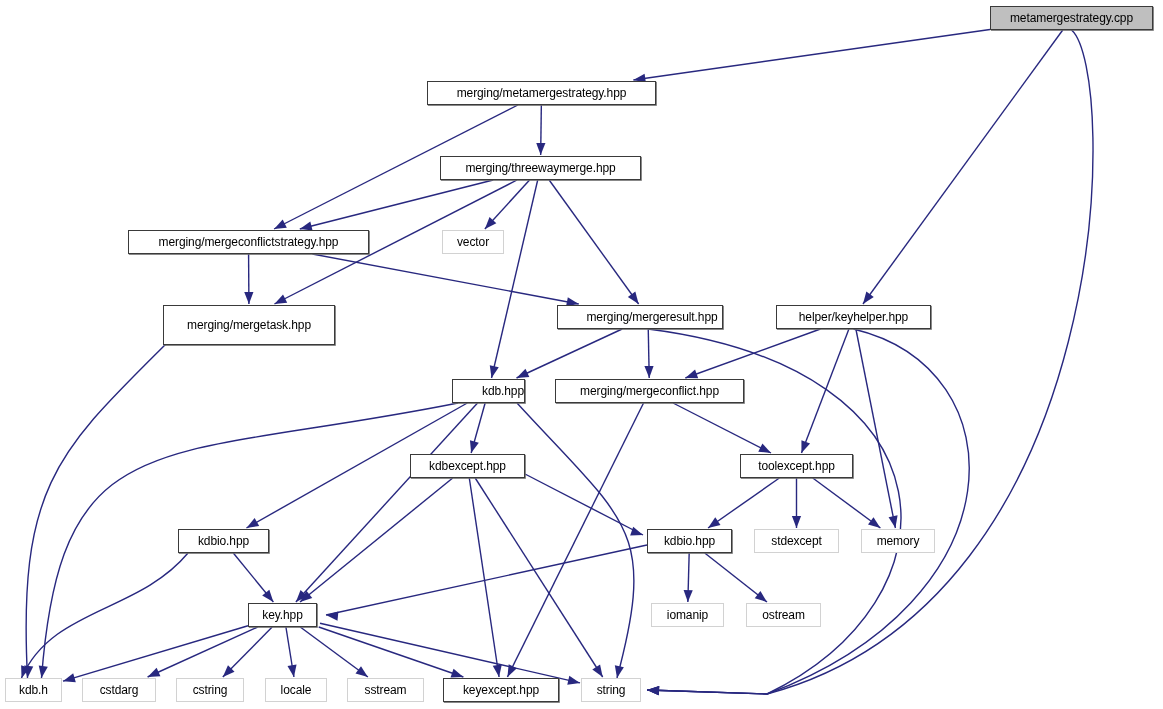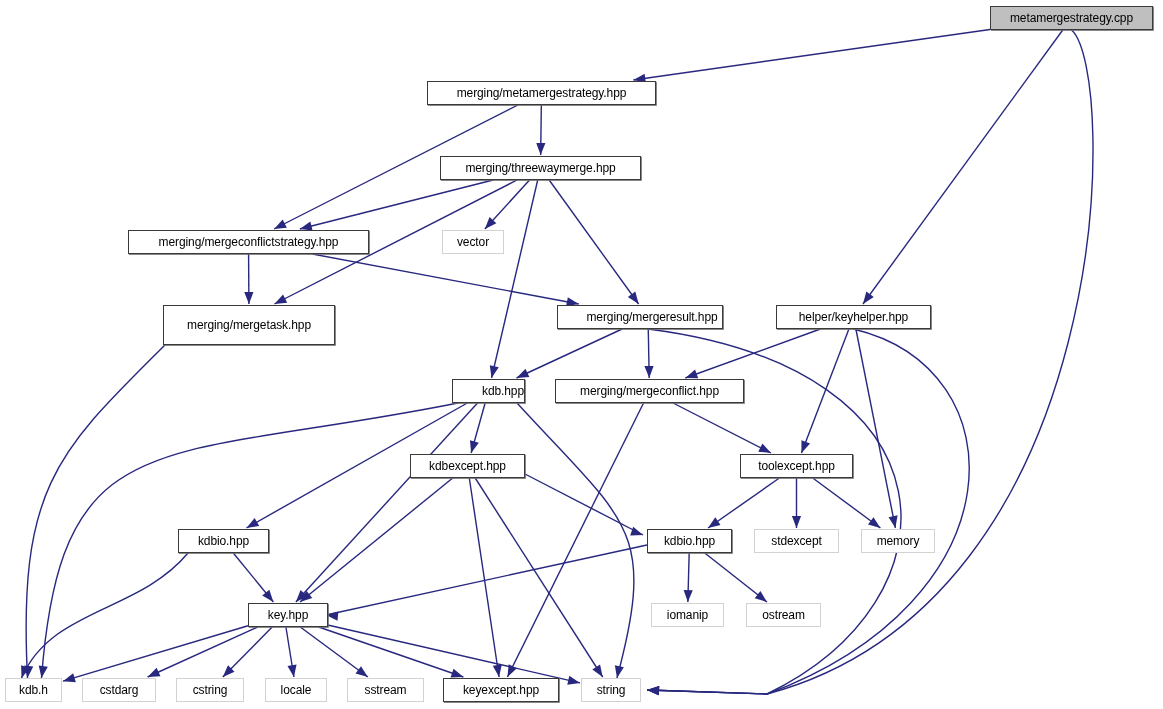--- a/index.html
+++ b/index.html
@@ -200,21 +200,21 @@
       </div>
       <div class="node-box node-local" style="left: 647px; top: 529px; width: 85px; height: 24px;">
         <span>kdbio.hpp</span>
       </div>
       <div class="node-box node-system" style="left: 754px; top: 529px; width: 85px; height: 24px;">
         <span>stdexcept</span>
       </div>
       <div class="node-box node-system" style="left: 861px; top: 529px; width: 74px; height: 24px;">
         <span>memory</span>
       </div>
-      <div class="node-box node-local" style="left: 248px; top: 603px; width: 80px; height: 24px;">
+      <div class="node-box node-local" style="left: 248px; top: 603px; width: 69px; height: 24px;">
         <span>key.hpp</span>
       </div>
       <div class="node-box node-system" style="left: 651px; top: 603px; width: 73px; height: 24px;">
         <span>iomanip</span>
       </div>
       <div class="node-box node-system" style="left: 746px; top: 603px; width: 75px; height: 24px;">
         <span>ostream</span>
       </div>
       <div class="node-box node-system" style="left: 5px; top: 678px; width: 57px; height: 24px;">
         <span>kdb.h</span>

